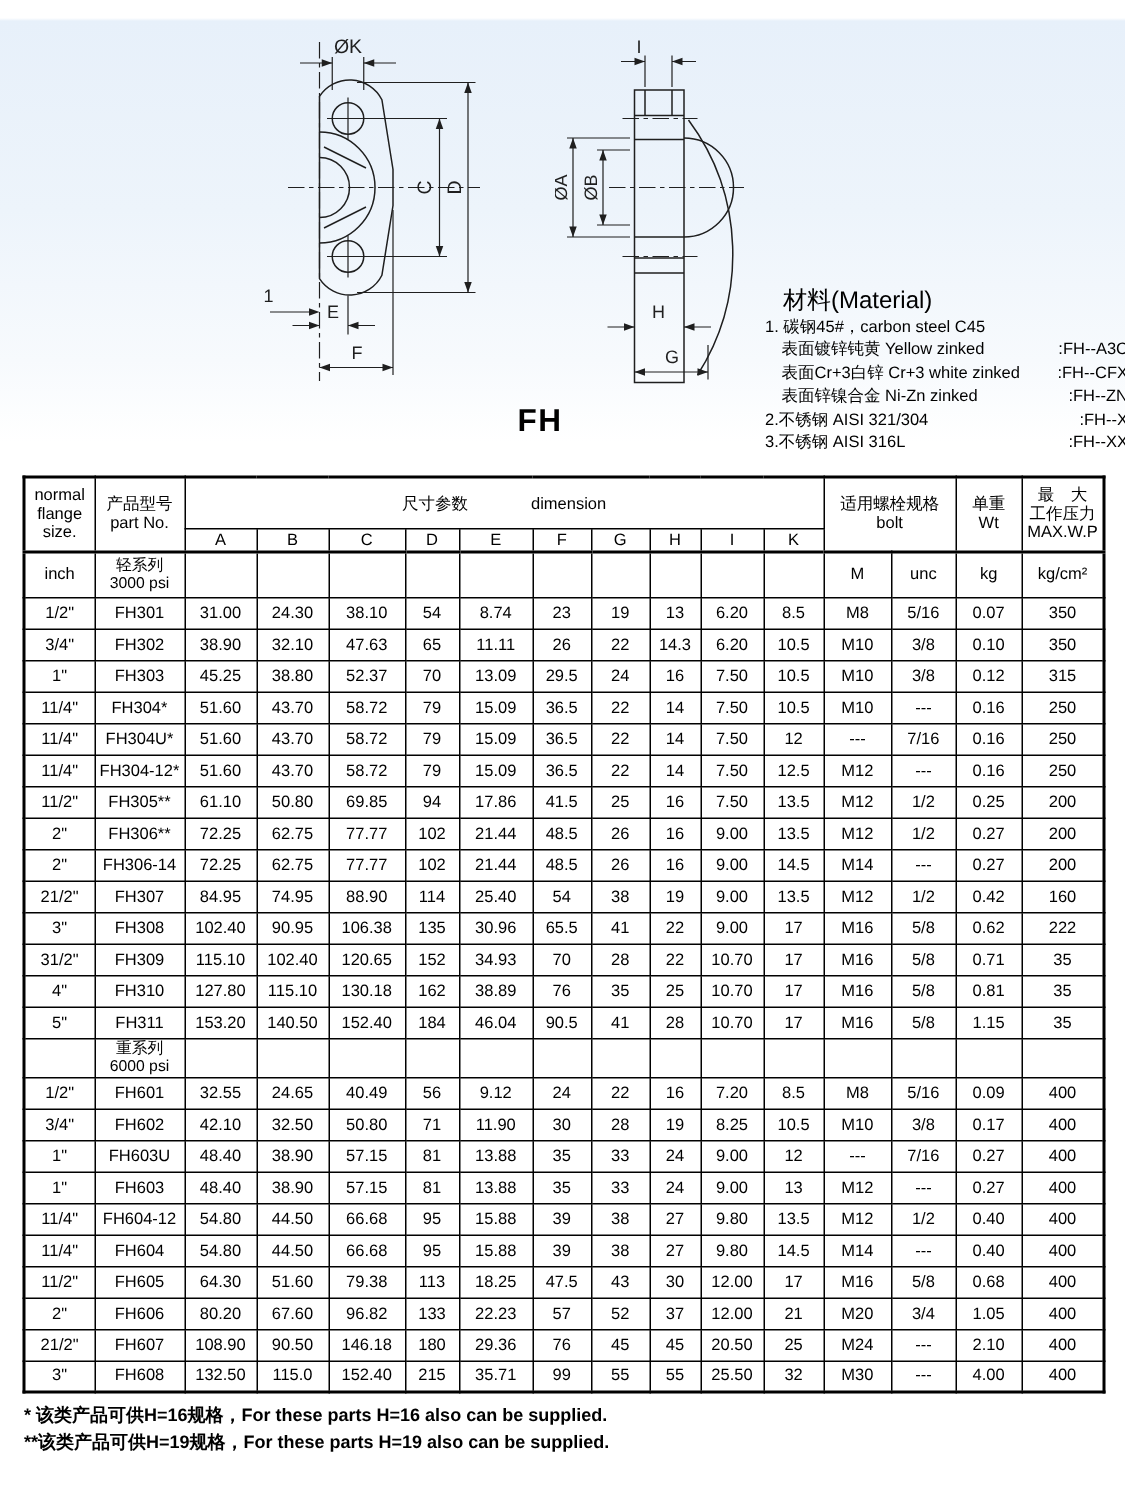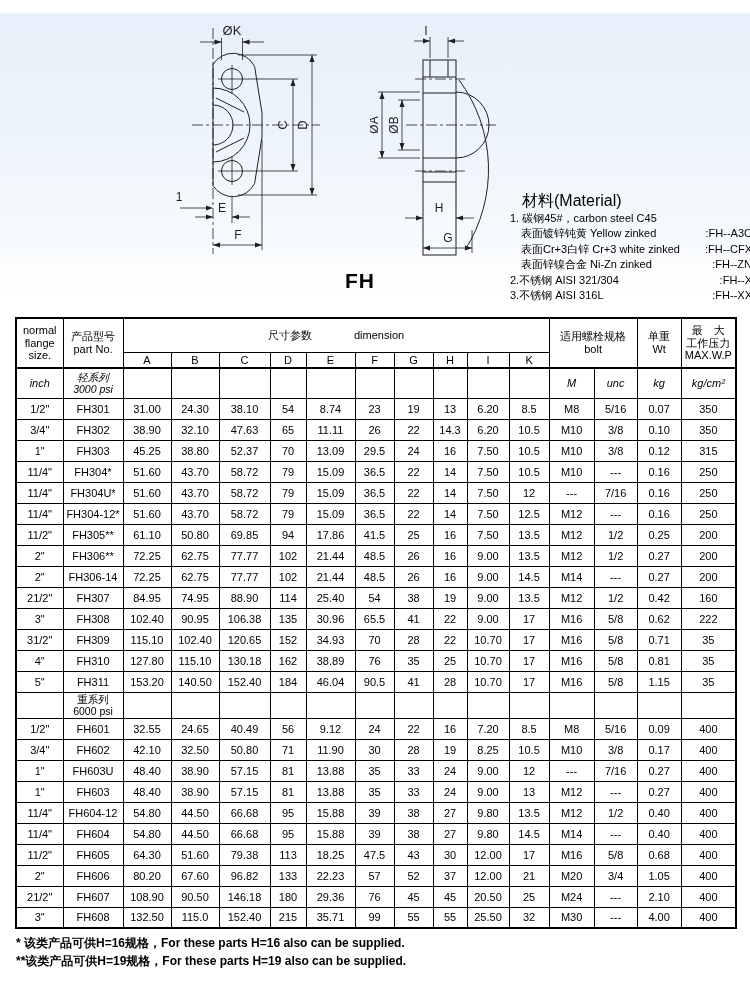--- a/index.html
+++ b/index.html
@@ -36,21 +36,21 @@
               font-size:11px; font-weight:normal; overflow:hidden;}
   thead tr.h1 {height:34px;}
   thead tr.h2 {height:16px;}
   th.ml {white-space:pre-line; line-height:1.18;}
   th.fsz {text-align:left; padding-left:3px; vertical-align:top; padding-top:2px;}
   th.maxwp {font-size:10.5px; line-height:1.18; white-space:pre-line;}
   th.dimhead span + span {margin-left:42px;}
   .hb {border-bottom:2px solid #000 !important;}
   tbody td {border-top:none; border-bottom:none;}
   tbody tr {height:21px;}
-  tbody tr.units-row {height:30px;font-style:italic;}
+  tbody tr.units-row {height:30px;}
   tbody tr.series-row {height:26px;}
   tbody td.series-cell {white-space:pre-line; line-height:1.2; font-size:10.5px;}
 
   .footnotes {margin:6px 0 0 16px; font-size:12px; font-weight:bold; line-height:17.5px;}
 </style>
 </head>
 <body>
 
 <div class="page">
 

